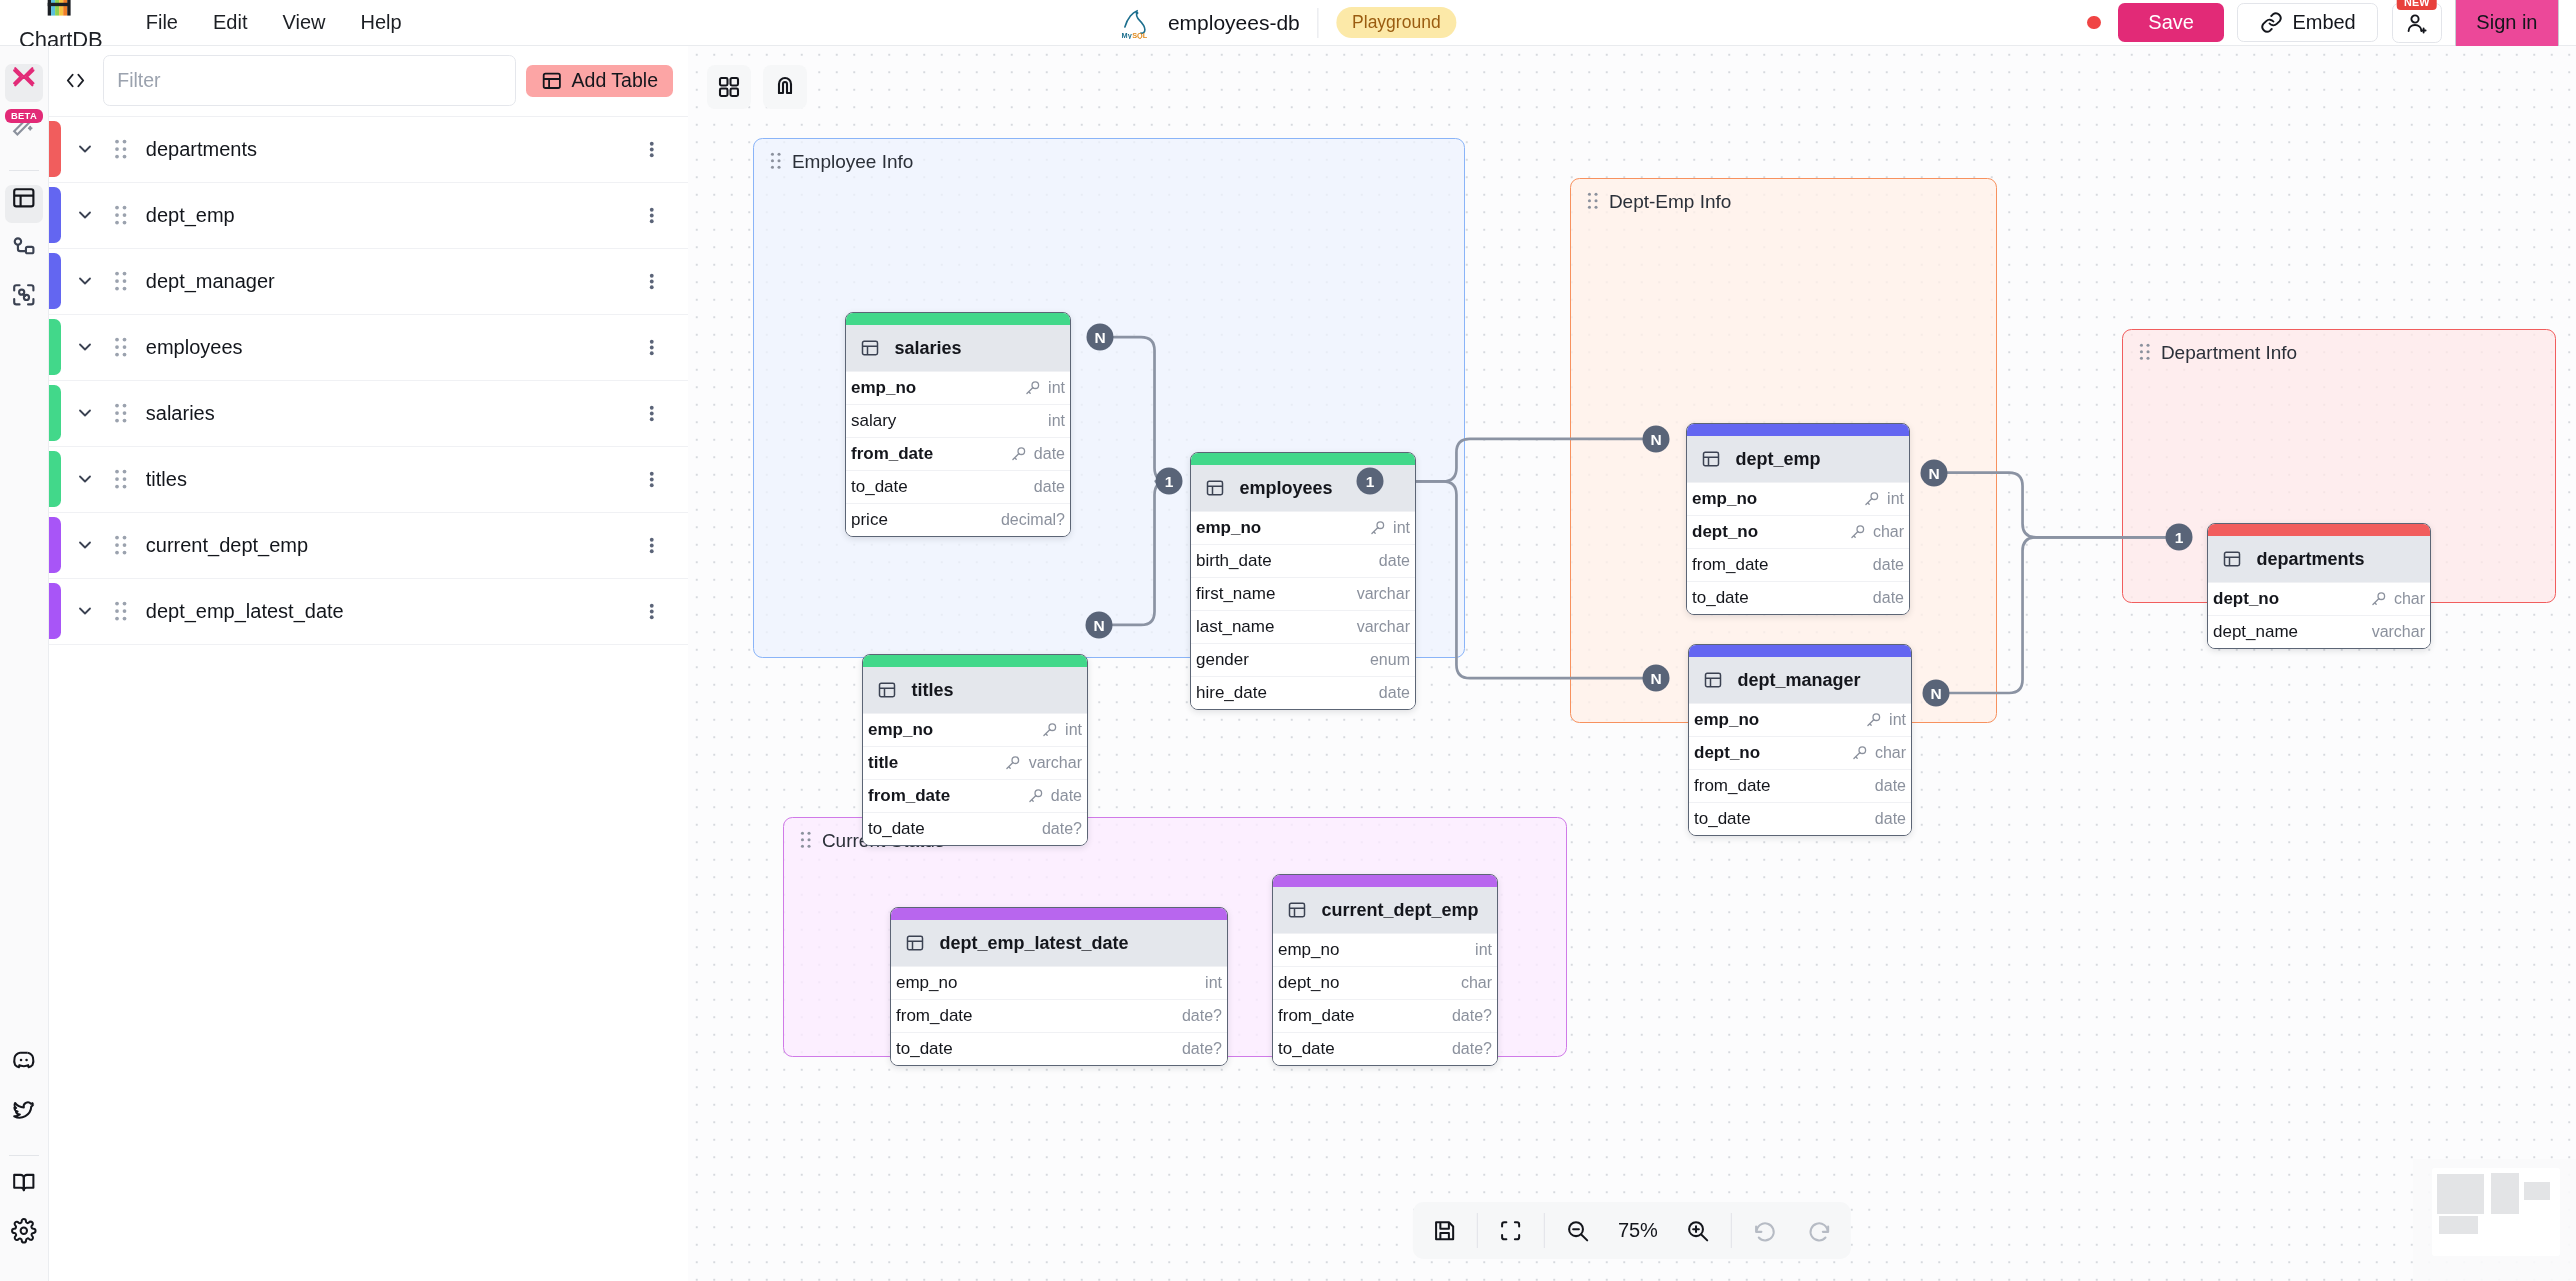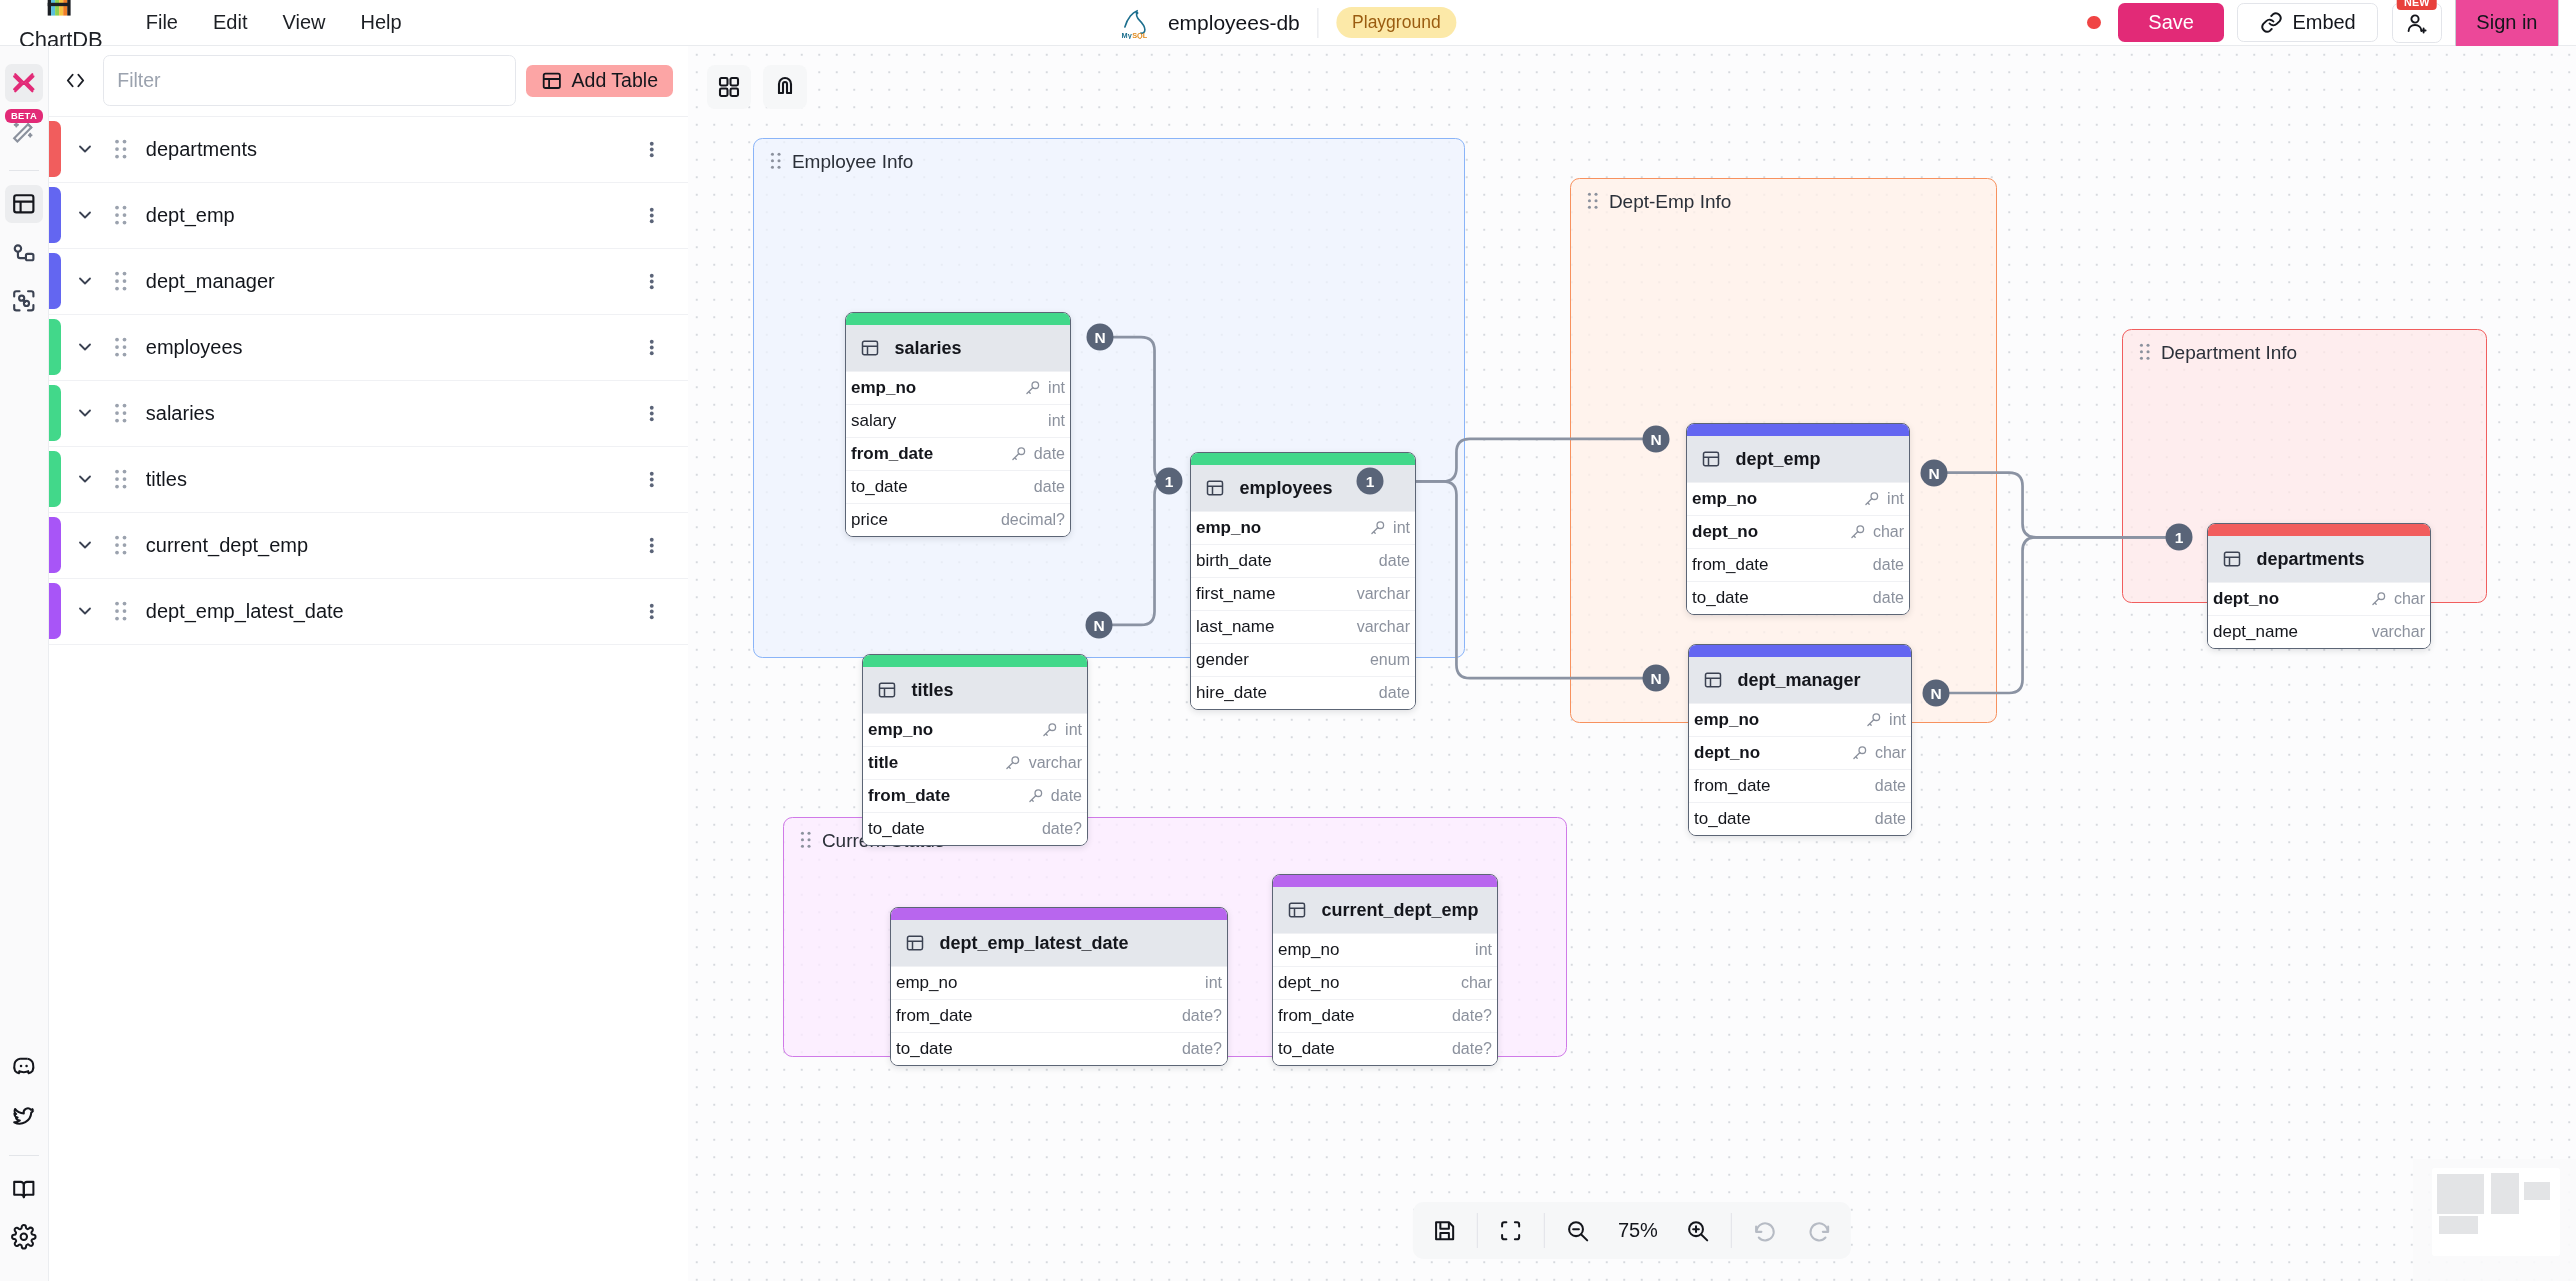--- a/index.html
+++ b/index.html
@@ -65,21 +65,21 @@
   }
 
   
   .rail {
     position: absolute; top: 46px; left: 0; width: 49px; height: 1236px;
     background: #fafafb; border-right: 0.7px solid #ebedf0;
     display: flex; flex-direction: column; align-items: center; padding-top: 17.5px;
   }
   .rail-btn {
     width: 38px; height: 38px; border-radius: 6.7px; margin-bottom: 10.8px;
-    display: flex; align-items: center; justify-content: center; cursor: pointer;
+    display: flex; justify-content: center; cursor: pointer;
     position: relative;
   }
   .rail-btn.active { background: #ecedef; }
   .rail-beta {
     position: absolute; top: -3.4px; left: 50%; transform: translateX(-50%);
     background: #e22a77; color: #fff; font-size: 9.4px; font-weight: 700;
     padding: 1.3px 6px; border-radius: 6px; letter-spacing: 0.3px; z-index: 2;
   }
   .rail-sep { width: 30px; height: 0.7px; background: #e3e5e9; margin: 9.4px 0 13.5px 0; }
   .rail-bottom { margin-top: auto; display: flex; flex-direction: column; align-items: center; padding-bottom: 15px; }
@@ -592,21 +592,21 @@
                 <circle cx="3" cy="2" r="1.4" fill="#8b919d"></circle>
                 <circle cx="9" cy="2" r="1.4" fill="#8b919d"></circle>
                 <circle cx="3" cy="8" r="1.4" fill="#8b919d"></circle>
                 <circle cx="9" cy="8" r="1.4" fill="#8b919d"></circle>
                 <circle cx="3" cy="14" r="1.4" fill="#8b919d"></circle>
                 <circle cx="9" cy="14" r="1.4" fill="#8b919d"></circle>
               </svg></span>
             <span class="group-title">Dept-Emp Info</span>
           </div>
         </div>
-        <div class="group" style="left: 1434px; top: 283px; width: 365px; height: 274px; border-color: rgb(241, 93, 93); background: rgba(255, 232, 232, 0.72); text-align: right;">
+        <div class="group" style="left: 1434px; top: 283px; width: 434px; height: 274px; border-color: rgb(241, 93, 93); background: rgba(255, 232, 232, 0.72); text-align: right;">
           <div class="group-header">
             <span><svg width="13.5" height="17.5" viewBox="0 0 12 16">
                 <circle cx="3" cy="2" r="1.4" fill="#8b919d"></circle>
                 <circle cx="9" cy="2" r="1.4" fill="#8b919d"></circle>
                 <circle cx="3" cy="8" r="1.4" fill="#8b919d"></circle>
                 <circle cx="9" cy="8" r="1.4" fill="#8b919d"></circle>
                 <circle cx="3" cy="14" r="1.4" fill="#8b919d"></circle>
                 <circle cx="9" cy="14" r="1.4" fill="#8b919d"></circle>
               </svg></span>
             <span class="group-title">Department Info</span>

